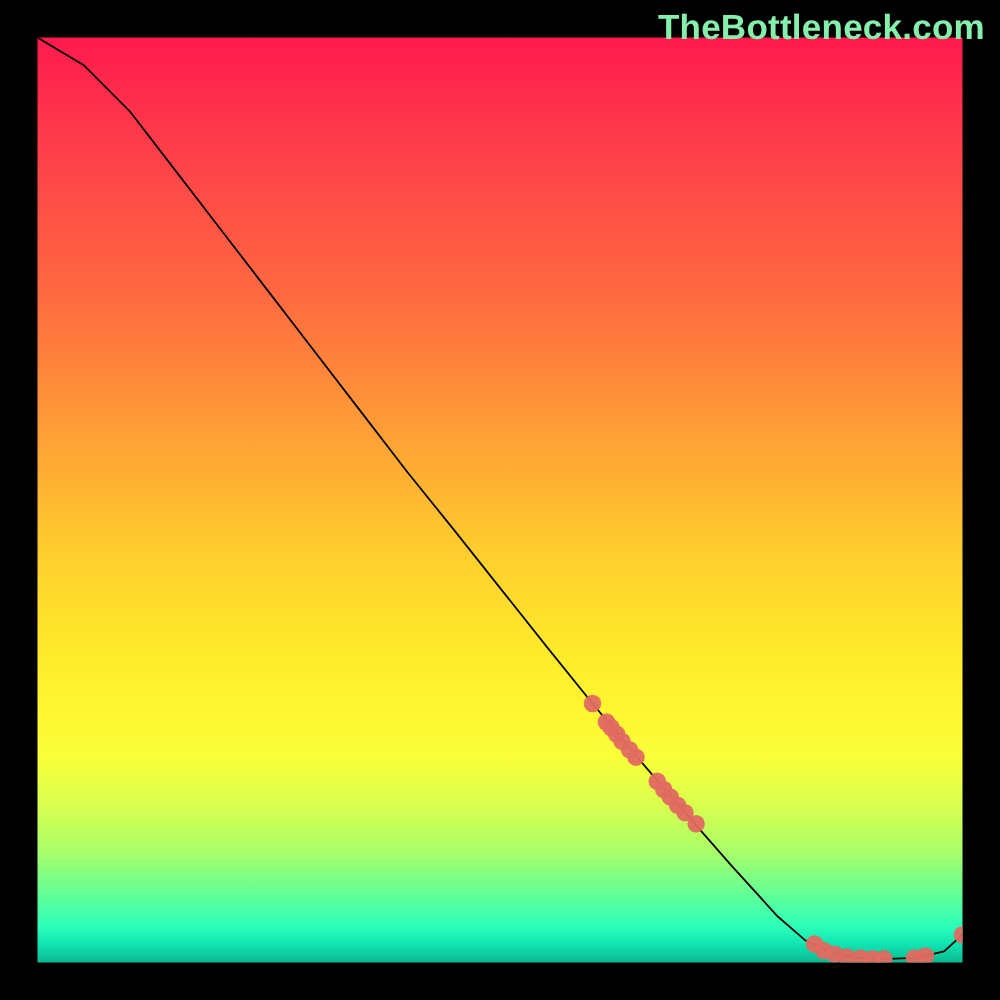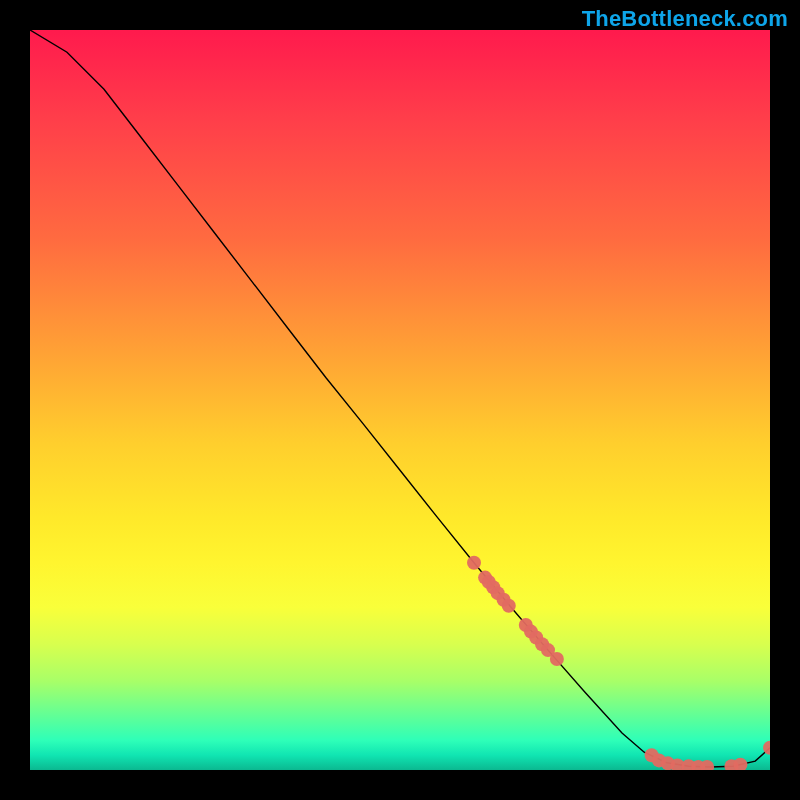--- a/index.html
+++ b/index.html
@@ -55,22 +55,22 @@
     stroke-width: 1.4;
   }
   .data-dot {
     fill: #e16a61;
     opacity: 0.95;
   }
   .watermark {
     position: absolute;
     top: 6px;
     right: 12px;
-    color: #0ea5e9;
-    font-size: 22px;
+    color: #86efac;
+    font-size: 28px;
     font-weight: 600;
     letter-spacing: 0.2px;
     user-select: none;
   }
 </style>
 </head>
 <body>
 
 <div class="stage">
   <div class="plot-area">

